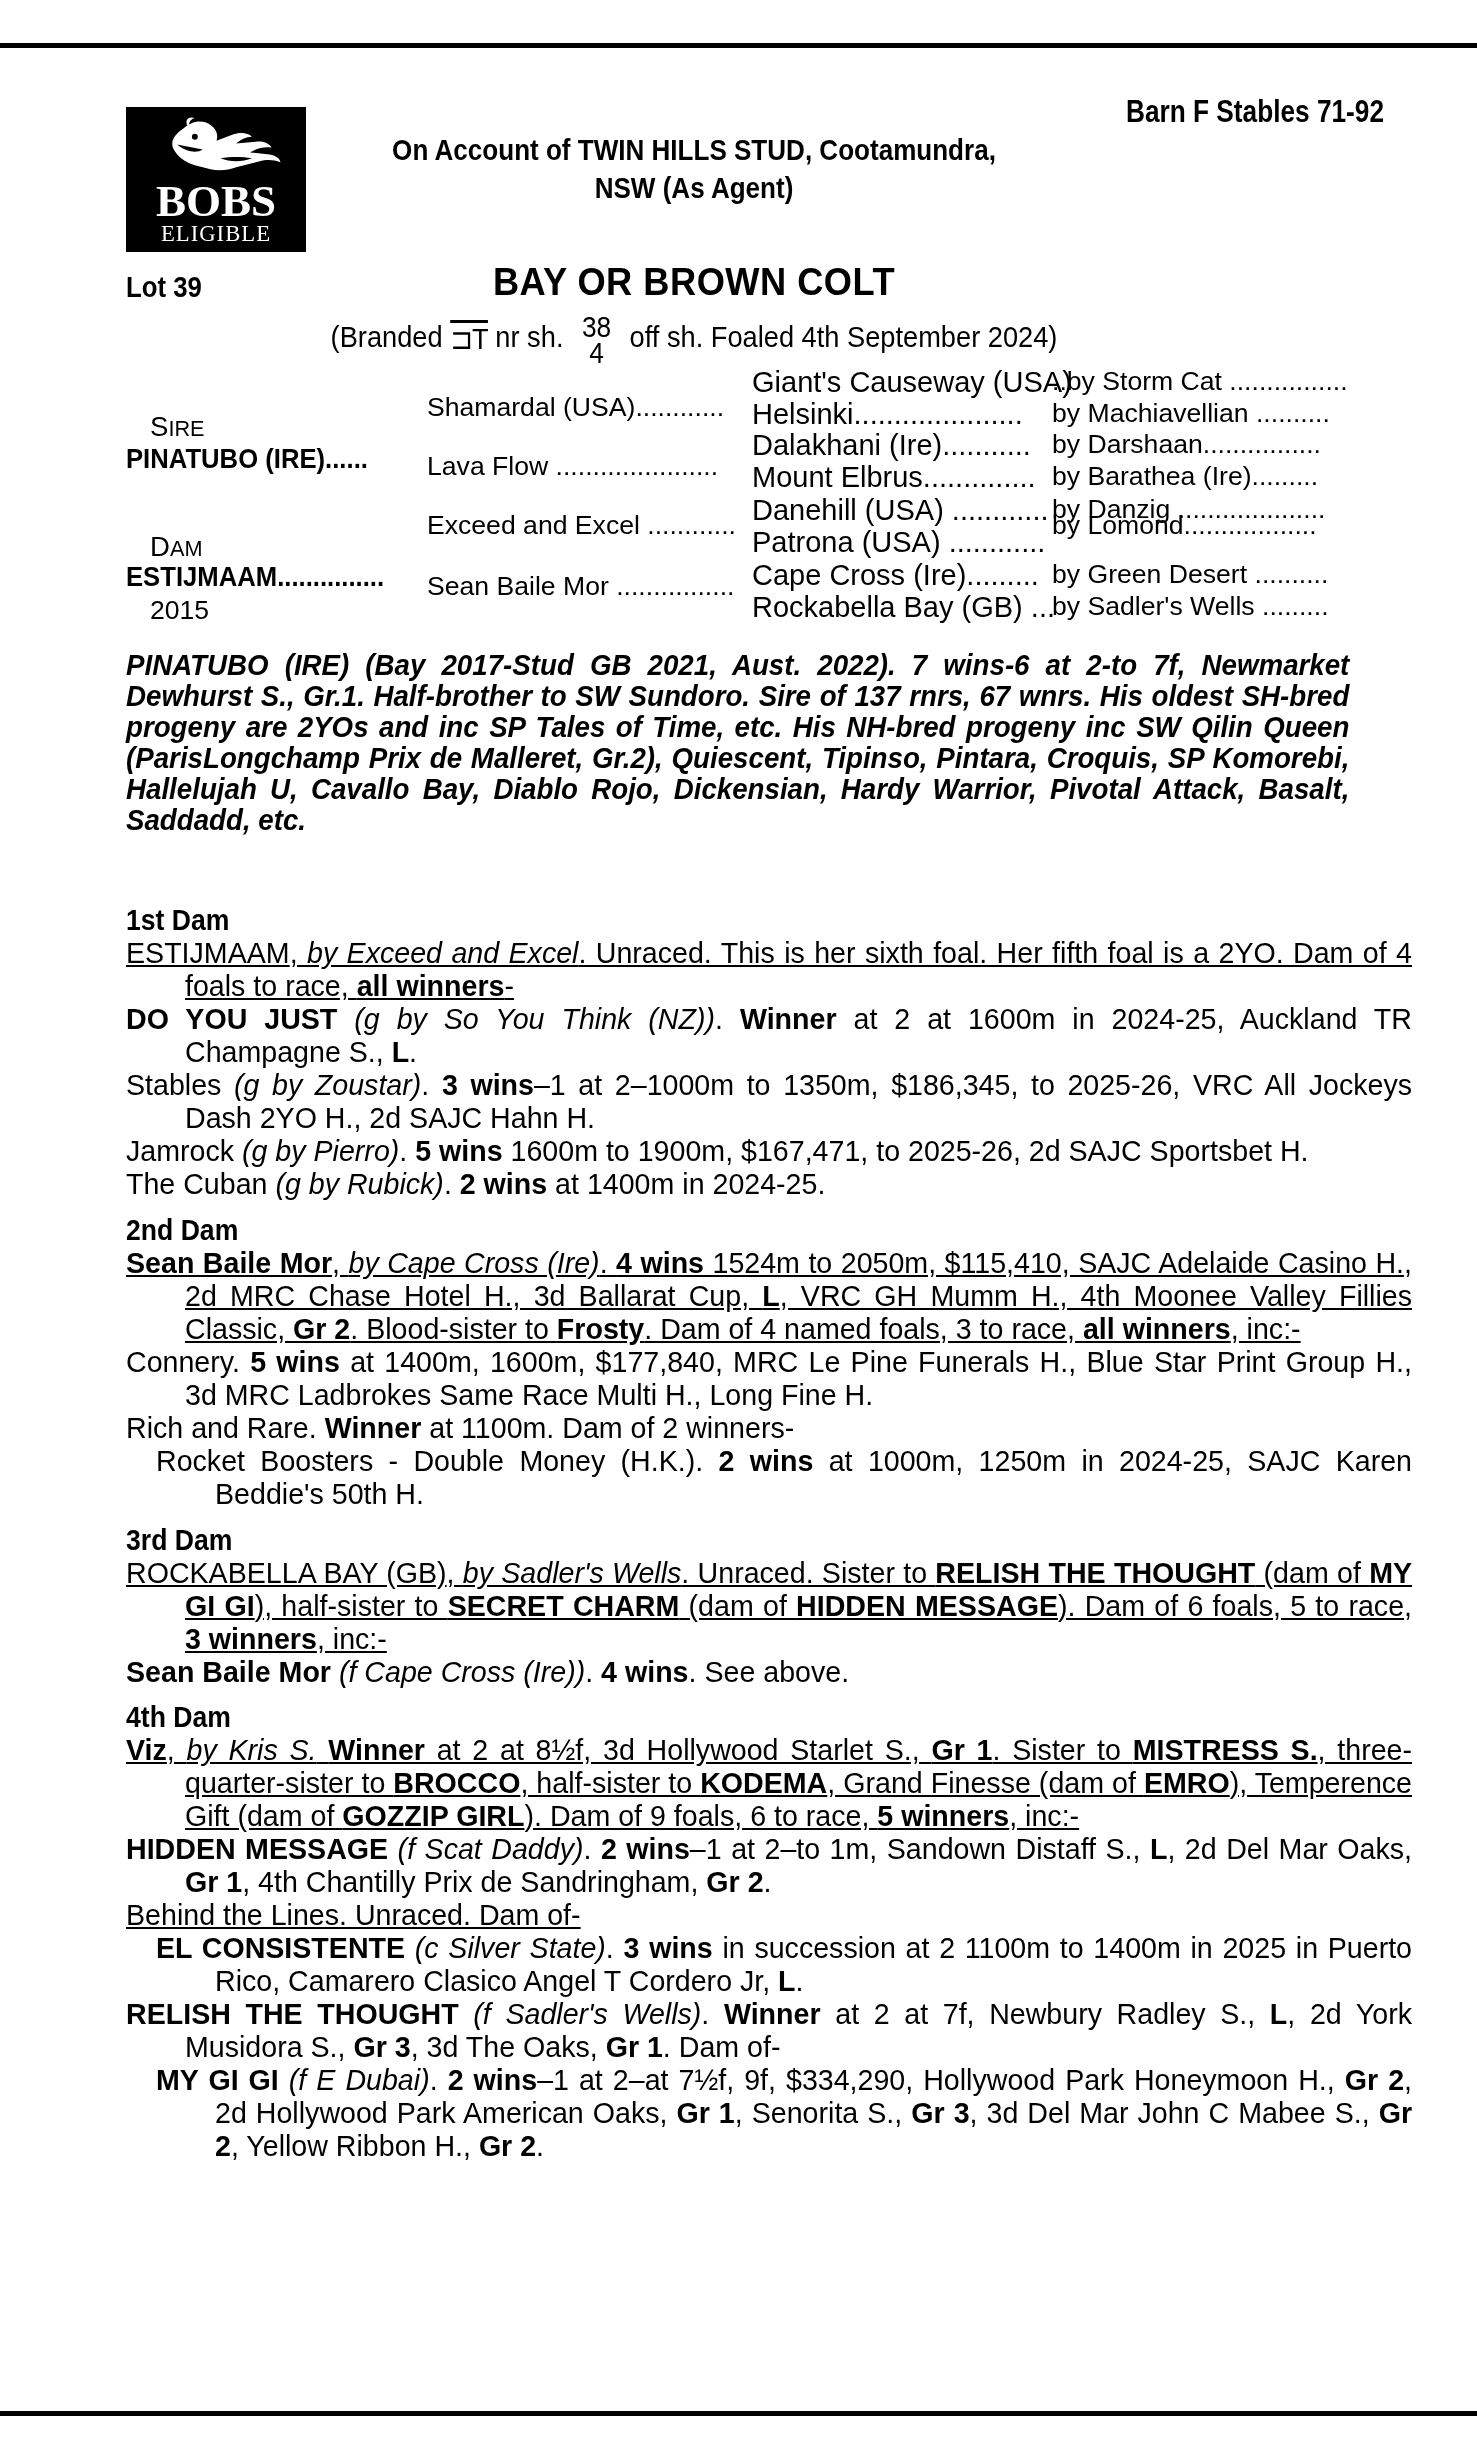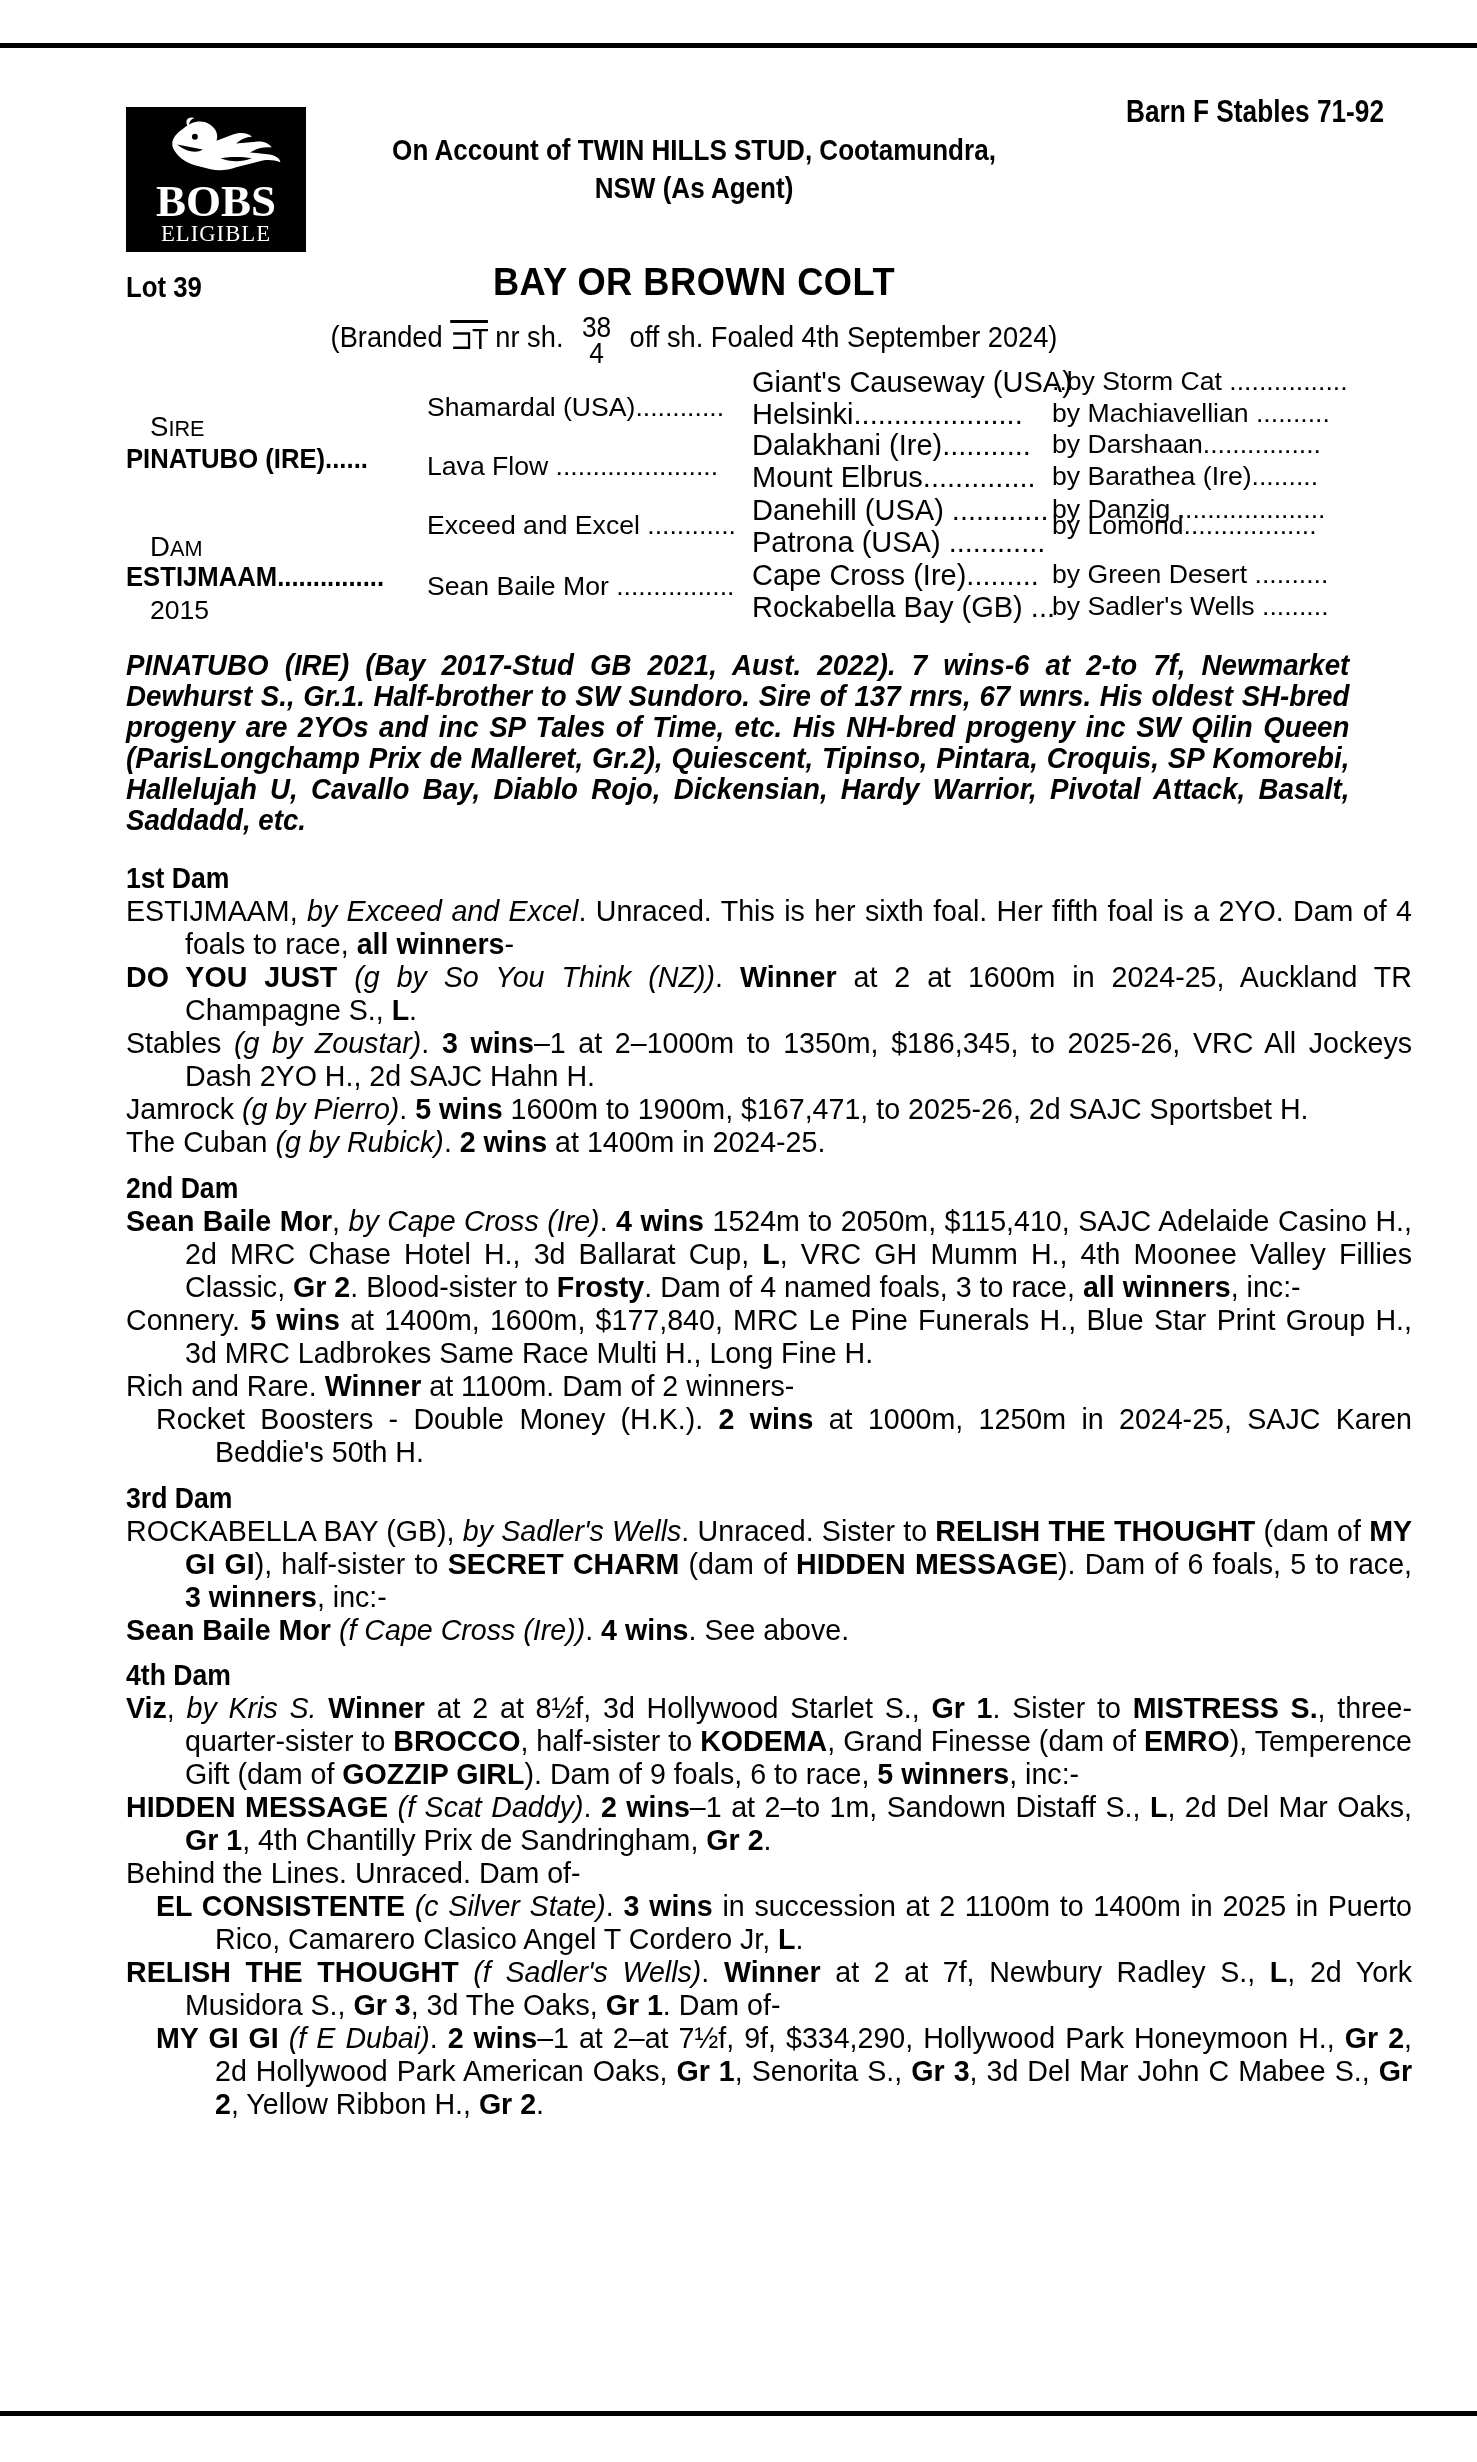--- a/index.html
+++ b/index.html
@@ -252,21 +252,21 @@
     line-height: 31px;
     text-align: justify;
     transform: scaleX(0.955);
     transform-origin: left top;
   }
 
   
   .body {
     position: absolute;
     left: 126px;
-    top: 862px;
+    top: 904px;
     width: 1286px;
     font-size: 28.6px;
     line-height: 33px;
   }
   .dam-head {
     font-weight: bold;
     font-size: 28.6px;
     margin: 0;
     padding: 0;
     transform: scaleX(0.93);
@@ -279,21 +279,21 @@
     text-align: justify;
     text-indent: 0;
     padding-left: 59px;
   }
   .para > .lead {
     margin-left: -59px;
   }
   .para.ind1 { padding-left: 59px; }
   .para.ind2 { padding-left: 89px; }
   .para.ind2 > .lead { margin-left: -59px; }
-  .para.ind0 { padding-left: 59px; }
+  .para.ind0 { padding-left: 59px; text-decoration: underline; }
   .para.ind0 > .lead { margin-left: -59px; }
 
   b { font-weight: bold; }
   i { font-style: italic; }
 </style>
 </head>
 <body>
 
 <div class="page">
 

